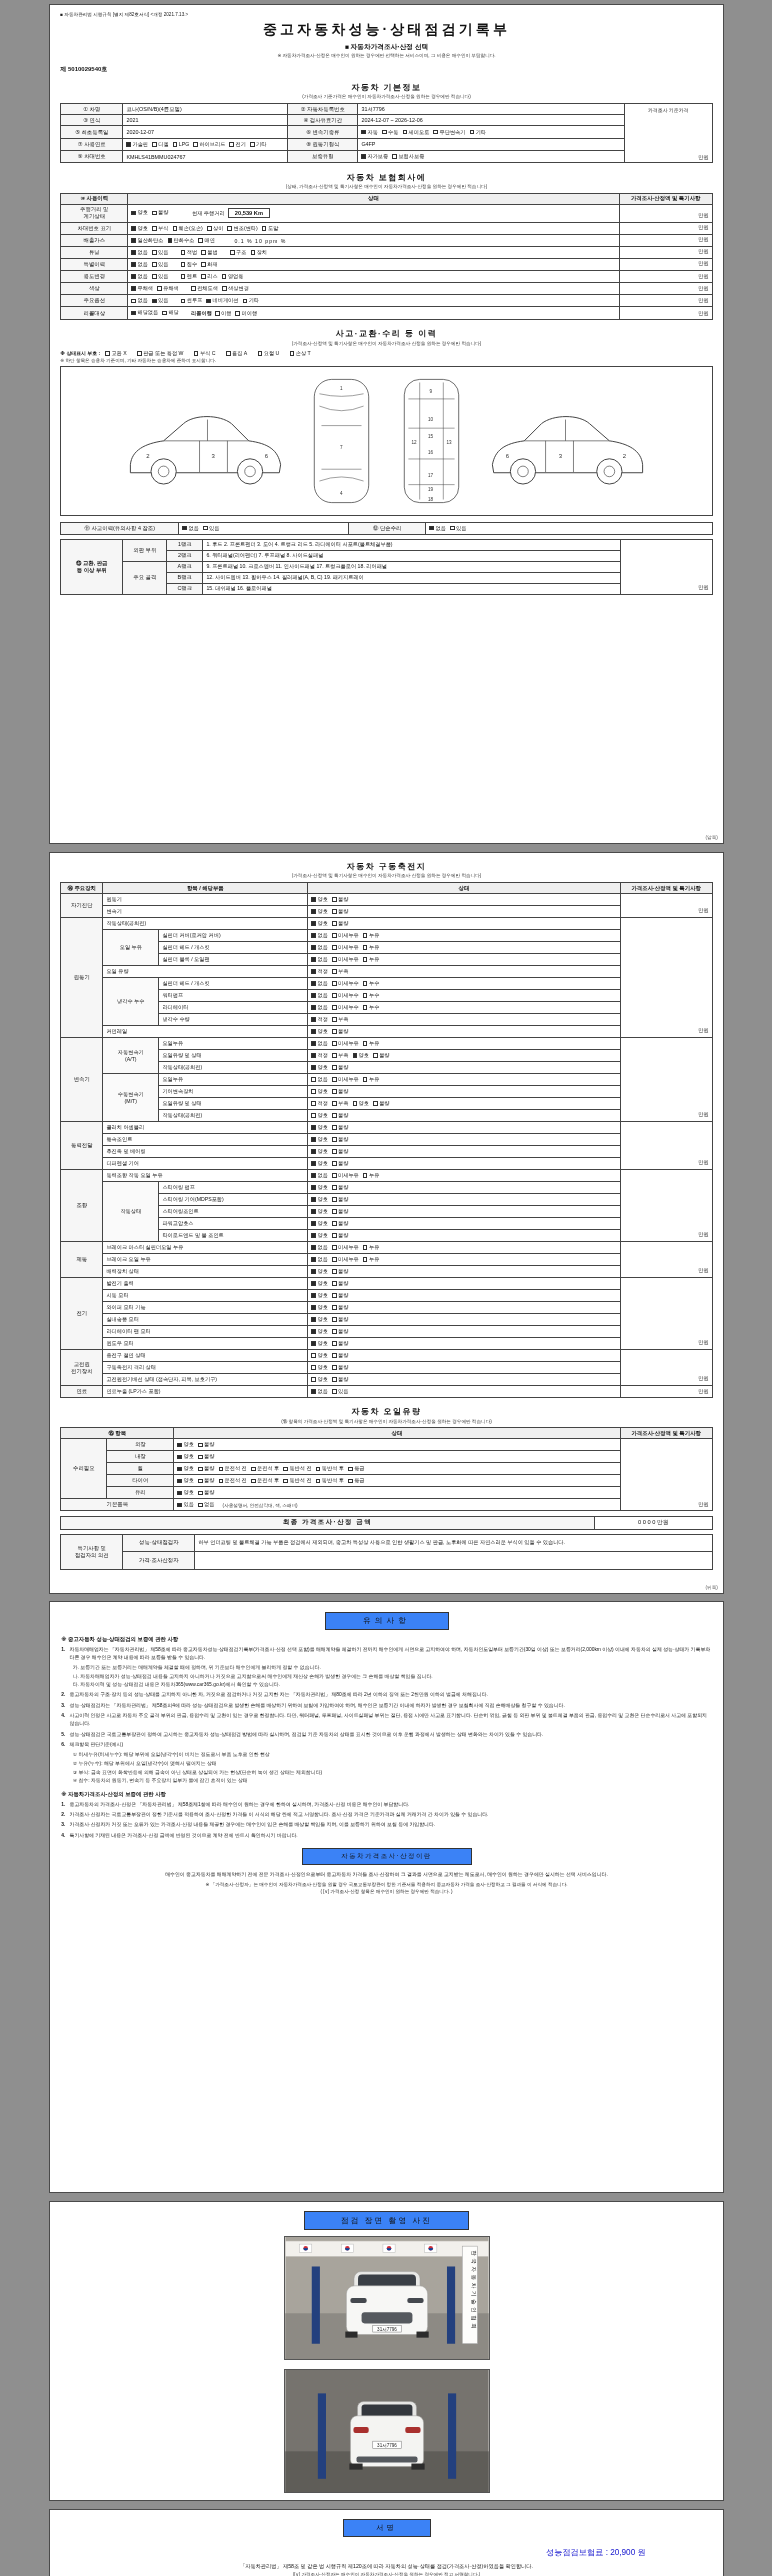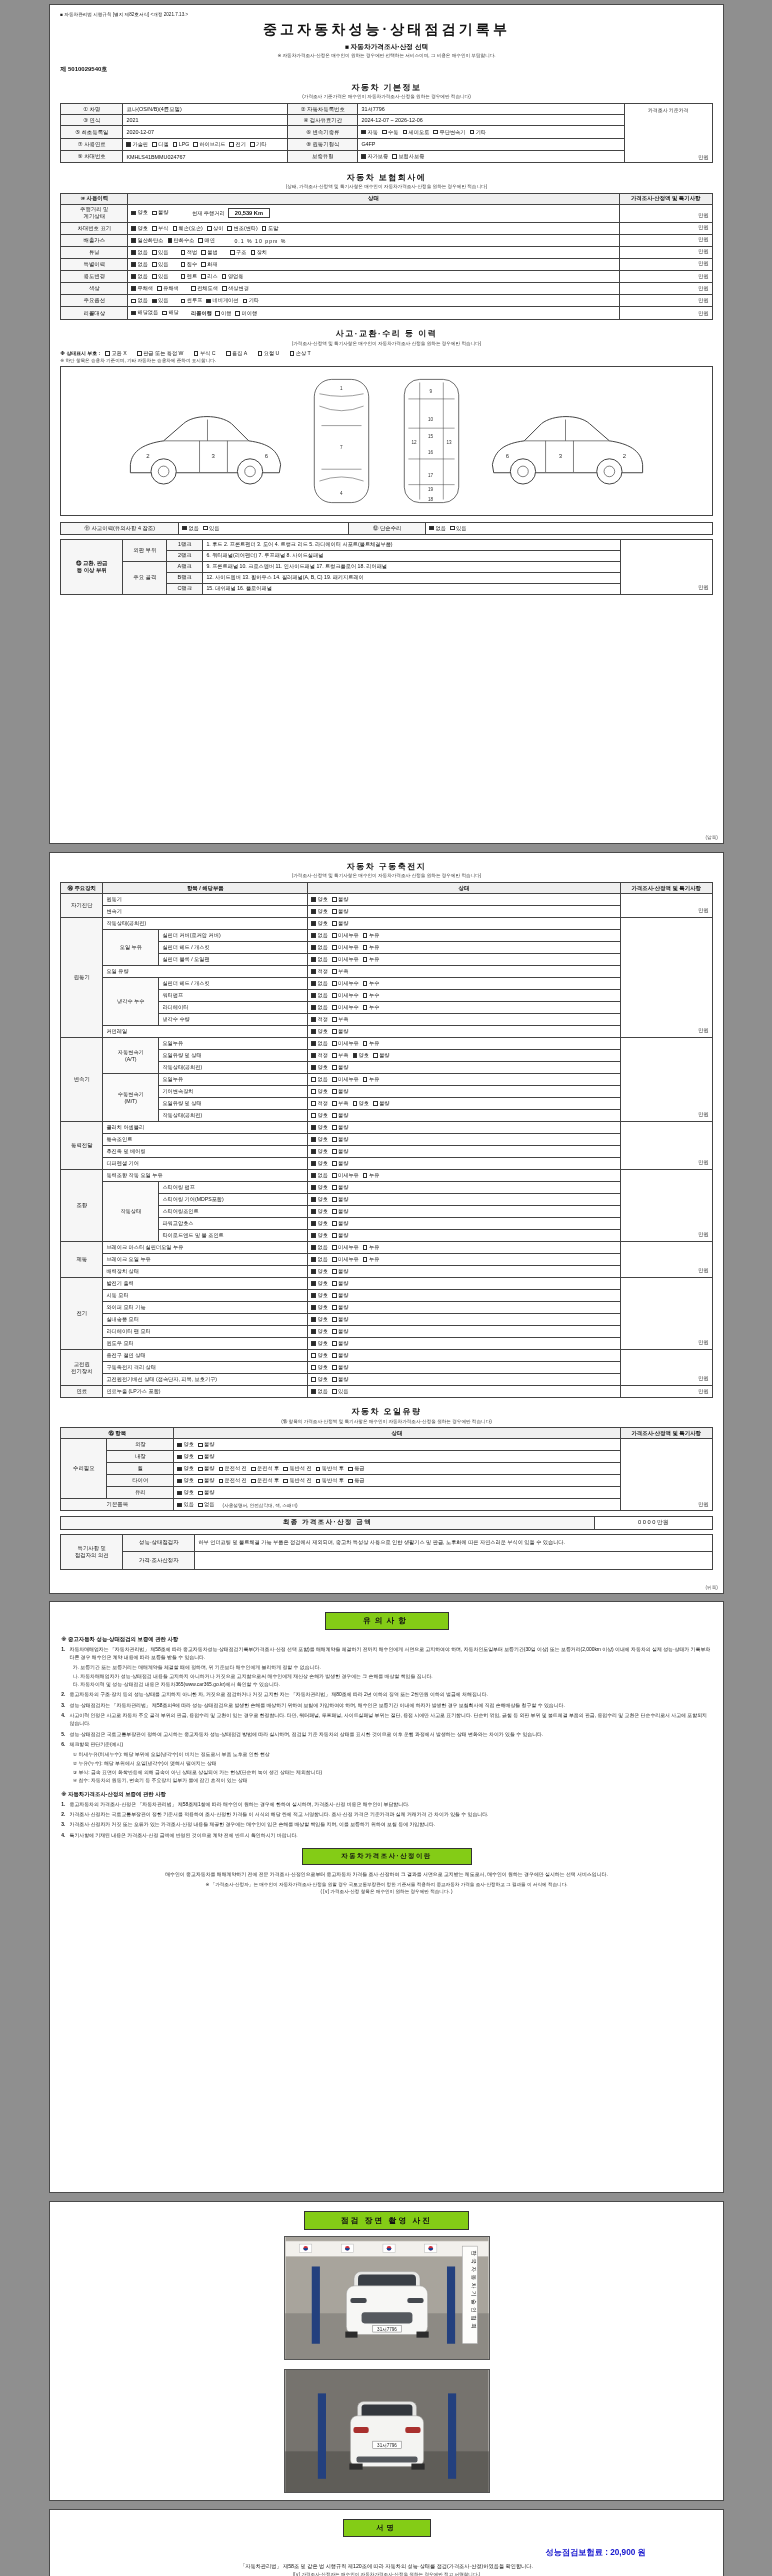--- a/index.html
+++ b/index.html
@@ -36,34 +36,34 @@
 .pcol{width:88px;vertical-align:top}
 .pc-l{font-size:4.9px;text-align:center;margin-top:2.1px;line-height:1.3}
 .pc-v{text-align:right;margin-top:40px;font-size:5.2px;color:#333}
 .diagrams{display:flex;justify-content:center;align-items:center;gap:13.4px;border:0.5px solid #444;padding:7.2px 5.2px;margin:3.1px 0 5.2px;background:#fff}
 .diagrams svg{display:block}
 .legend-line{font-size:4.9px;margin:4.1px 0 1px;display:flex;align-items:center;flex-wrap:wrap}
 .legend-line .leg{display:inline-flex;align-items:center;margin:0 5.2px}
 .legend-note{font-size:4.6px;color:#333;margin-bottom:3.1px}
 .final-lbl{text-align:center;font-weight:bold;font-size:6.4px;letter-spacing:1.5px;background:#f6f6f6}
 .final-val{width:118px;text-align:center;font-size:5.7px}
-.title-box{display:block;width:124px;margin:2.1px auto 6.2px;border:0.8px solid #333;text-align:center;font-weight:bold;font-size:7.7px;letter-spacing:4.1px;padding:3.1px 0;background:#84cc16}
+.title-box{display:block;width:124px;margin:2.1px auto 6.2px;border:0.8px solid #333;text-align:center;font-weight:normal;font-size:7.7px;letter-spacing:4.1px;padding:3.1px 0;background:#3b82f6}
 .title-box.mid{width:170px;font-size:6.4px;letter-spacing:1.5px;margin-top:8.2px}
 .title-box.small{width:88px;font-size:7.2px;letter-spacing:3.1px}
 .title-box.wide{width:165px;letter-spacing:2.1px}
 .n-head{font-size:5.4px;font-weight:bold;margin:6.2px 1px 2.1px}
 .n-item{font-size:4.9px;line-height:1.6;margin:2.6px 1px;display:flex}
 .n-num{flex:none;width:8.2px;font-weight:bold}
 .n-text{flex:1}
 .n-sub{font-size:4.9px;line-height:1.55;margin:1px 1px 1px 12.4px;color:#222}
 .notice-boxtext{font-size:4.9px;line-height:1.6;margin:3.1px 7.2px;text-align:center}
 .notice-foot{font-size:4.6px;margin:2.1px 7.2px;color:#222;text-align:center}
 .photo-stack{display:flex;flex-direction:column;align-items:center;gap:9.3px;margin-top:4.1px}
 .photo{border:0.5px solid #555;display:block}
-.insurance{text-align:right;font-size:8.2px;font-weight:bold;padding-right:67px;margin:3.1px 0 4.1px}
+.insurance{text-align:right;font-size:8.2px;font-weight:normal;padding-right:67px;margin:3.1px 0 4.1px}
 .sign-line{text-align:center;font-size:5.2px;margin-top:2.1px}
 .sign-line.small{font-size:4.6px;color:#333}
 .page-marker{position:absolute;right:5.2px;bottom:3.1px;font-size:4.6px;color:#555}
 .hist{margin-top:2.1px}
 .hw1{width:118px}.hw2{width:170px}.hw3{width:77px}
 .exl{font-weight:bold}
 .dia-num{font-size:9px;fill:#333}
 </style>
 </head>
 <body>

